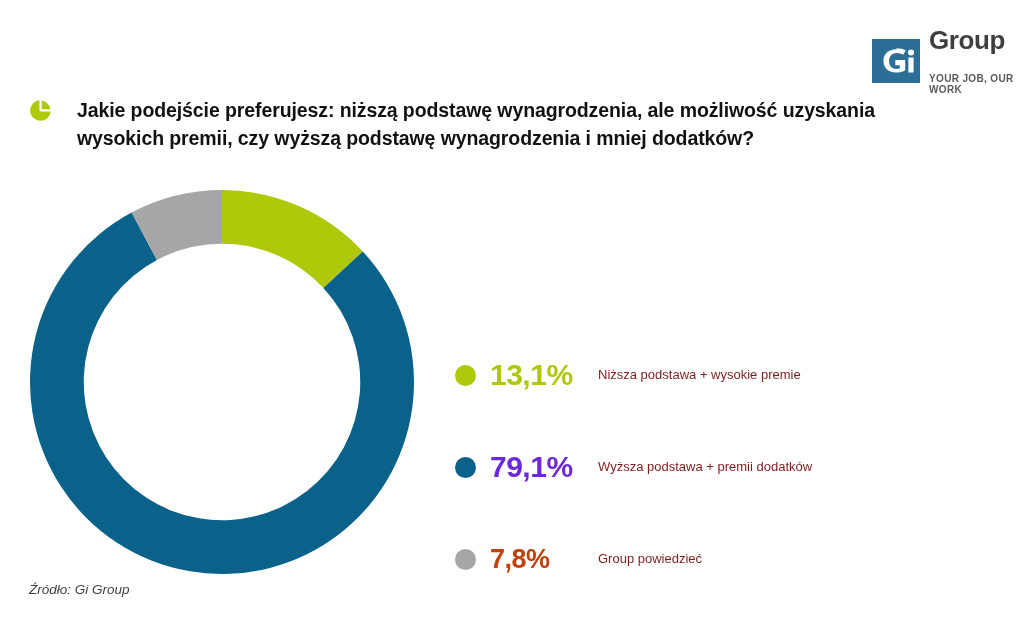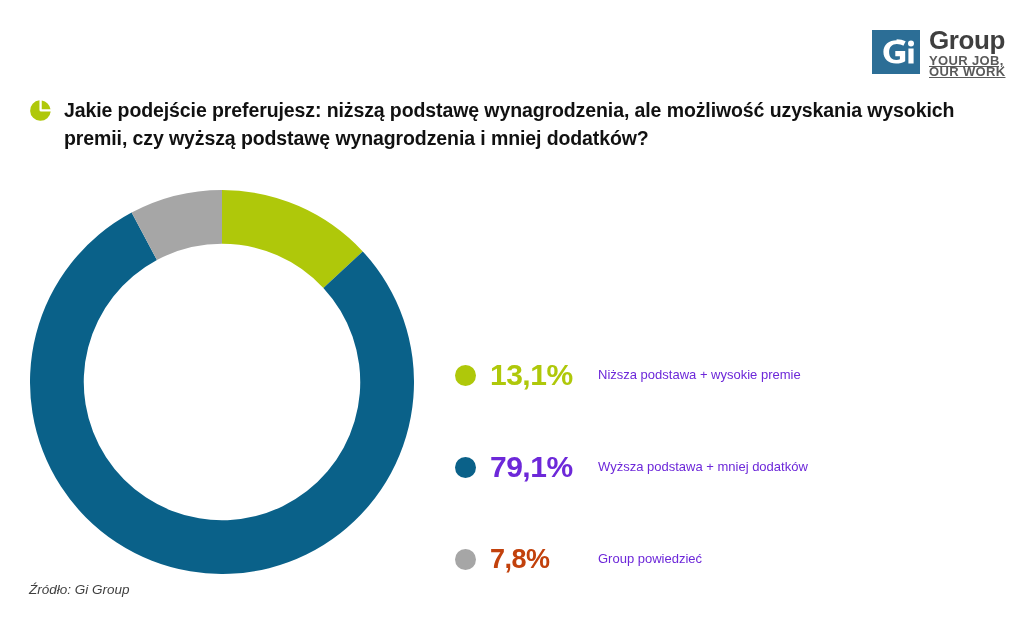--- a/index.html
+++ b/index.html
@@ -31,46 +31,45 @@
     padding-top: 1px;
   }
   .logo-word {
     font-size: 26px;
     font-weight: bold;
     color: #3f3f3f;
     letter-spacing: -0.4px;
     line-height: 26px;
   }
   .logo-tag {
-    font-size: 13px;
+    font-size: 10px;
     font-weight: bold;
     color: #5a5a5a;
     letter-spacing: 0.35px;
     line-height: 11px;
-    margin-top: 2px;
-    text-decoration: underline;
+    margin-top: 20px;
   }
 
   
   .title-row {
     position: absolute;
     top: 96px;
     left: 28px;
     width: 930px;
     display: flex;
     align-items: flex-start;
   }
   .title-icon {
     width: 25px;
     height: 25px;
     flex: 0 0 auto;
     margin-top: 2px;
   }
   .title-text {
-    margin-left: 11px;
+    margin-left: 24px;
     font-size: 19.5px;
     font-weight: bold;
     color: #111111;
     line-height: 28px;
     letter-spacing: -0.1px;
   }
 
   
   .donut {
     position: absolute;
@@ -104,21 +103,21 @@
     flex: 0 0 auto;
     margin-left: 14px;
     font-size: 30px;
     font-weight: bold;
     letter-spacing: -0.5px;
     line-height: 30px;
   }
   .legend-row.small .legend-pct { font-size: 27px; }
   .legend-label {
     font-size: 13px;
-    color: #6d28d9;
+    color: #7f1d1d;
     line-height: 16px;
     white-space: nowrap;
   }
 
   
   .source {
     position: absolute;
     left: 29px;
     top: 582px;
     font-size: 13.5px;
@@ -163,21 +162,21 @@
 
   <div class="legend-row">
     <span class="legend-dot" style="background:#AFC80A"></span>
     <span class="legend-pct" style="color:#AFC80A">13,1%</span>
     <span class="legend-label">Niższa podstawa + wysokie premie</span>
   </div>
 
   <div class="legend-row">
     <span class="legend-dot" style="background:#0A6189"></span>
     <span class="legend-pct" style="color:#6d28d9">79,1%</span>
-    <span class="legend-label">Wyższa podstawa + mniej dodatków</span>
+    <span class="legend-label">Wyższa podstawa + premii dodatków</span>
   </div>
 
   <div class="legend-row small">
     <span class="legend-dot" style="background:#A6A6A6"></span>
     <span class="legend-pct" style="color:#c2410c">7,8%</span>
     <span class="legend-label">Group powiedzieć</span>
   </div>
 
 </div>
 

